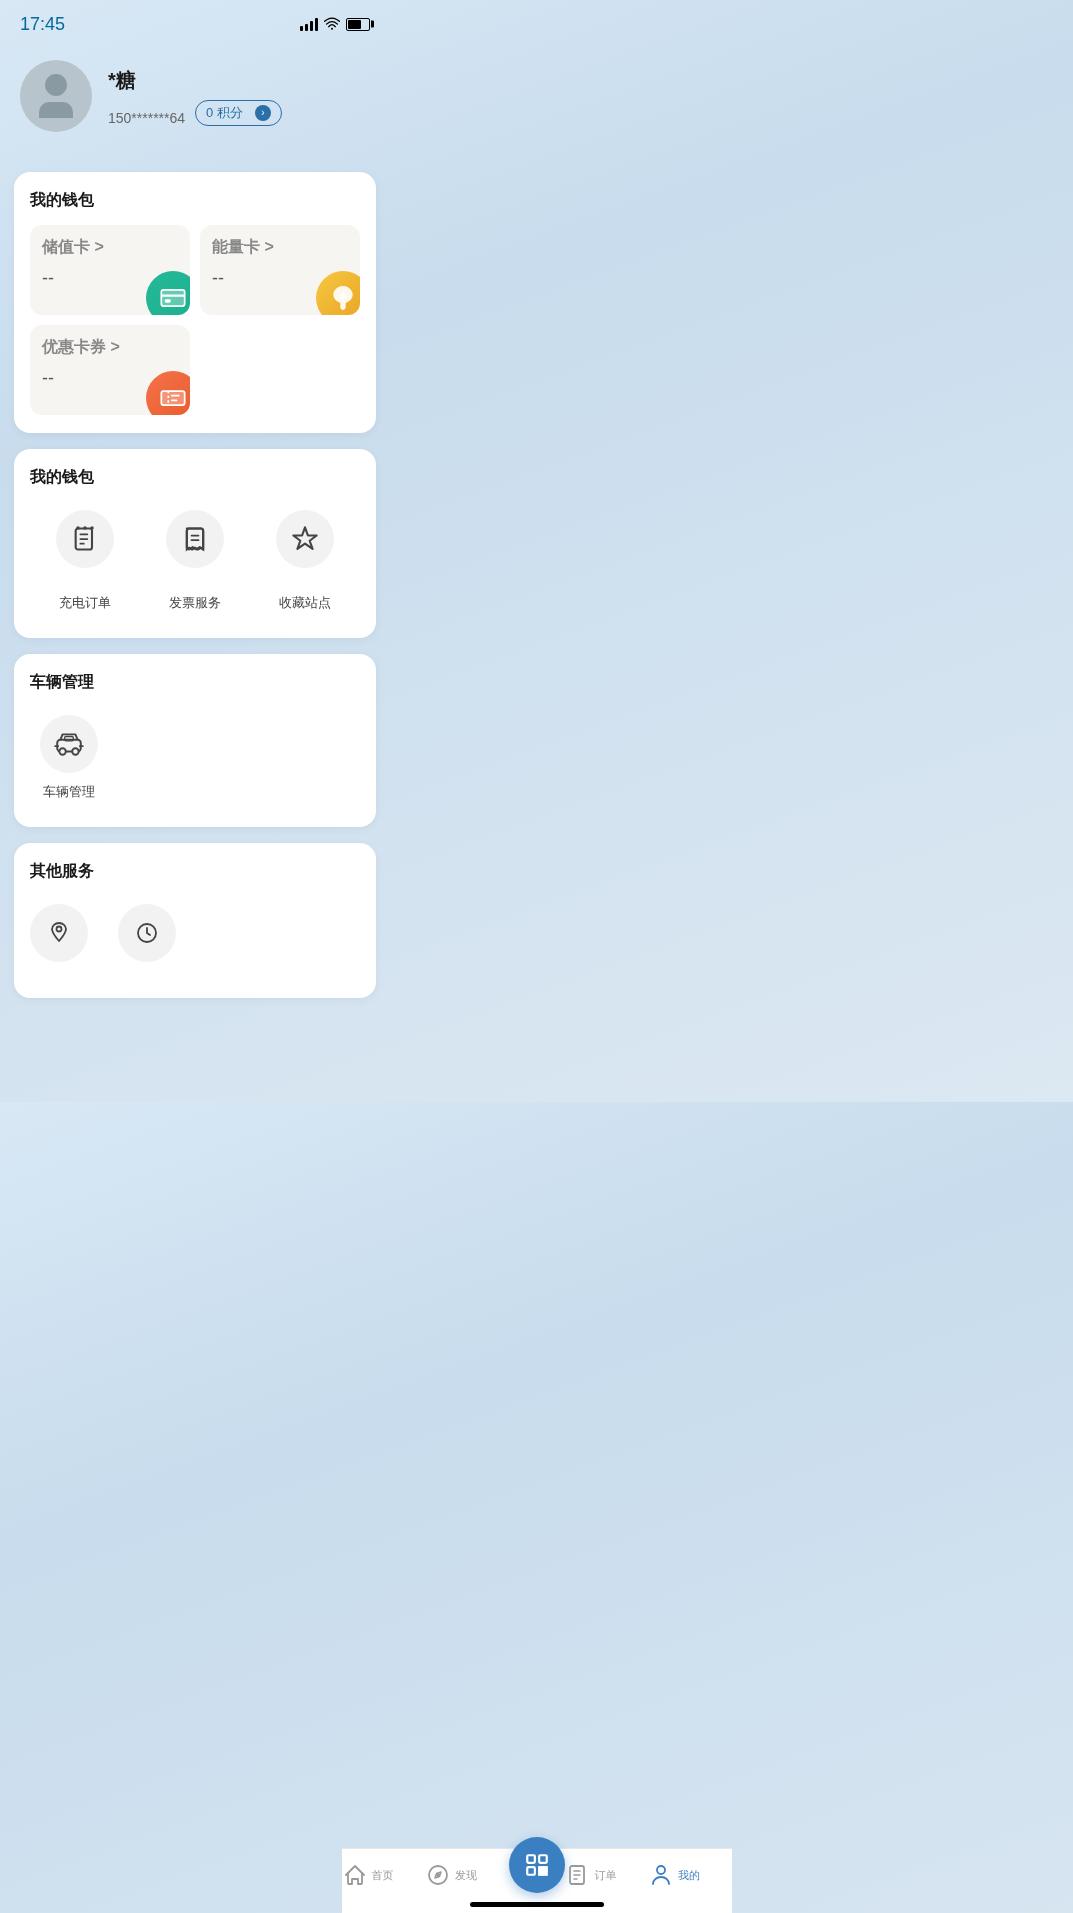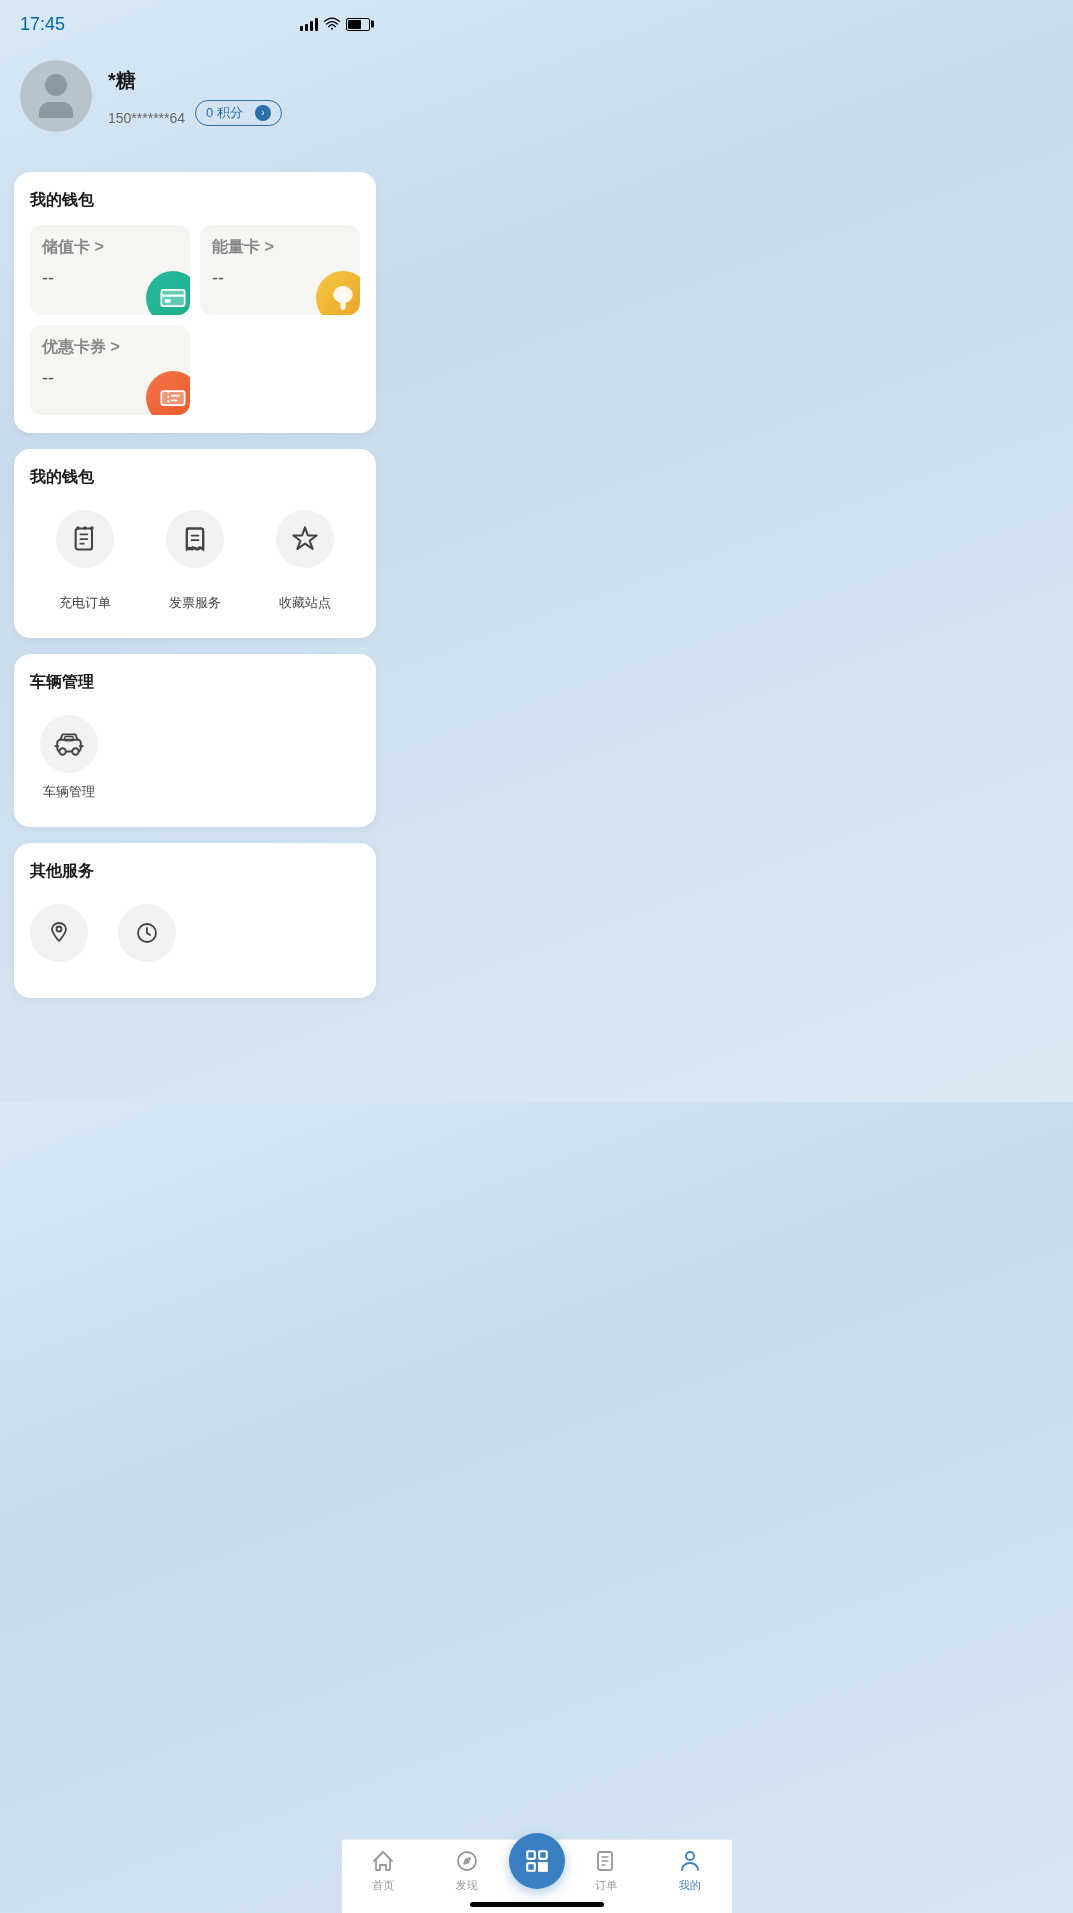--- a/index.html
+++ b/index.html
@@ -323,21 +323,21 @@
       background: white;
       display: flex;
       justify-content: space-around;
       align-items: center;
       padding: 8px 0 20px 0;
       border-top: 1px solid #e8e8e8;
       z-index: 100;
     }
     .tab-item {
       display: flex;
-      flex-direction: column;
+      flex-direction: row;
       align-items: center;
       gap: 4px;
       flex: 1;
     }
     .tab-icon {
       width: 26px;
       height: 26px;
       display: flex;
       align-items: center;
       justify-content: center;

